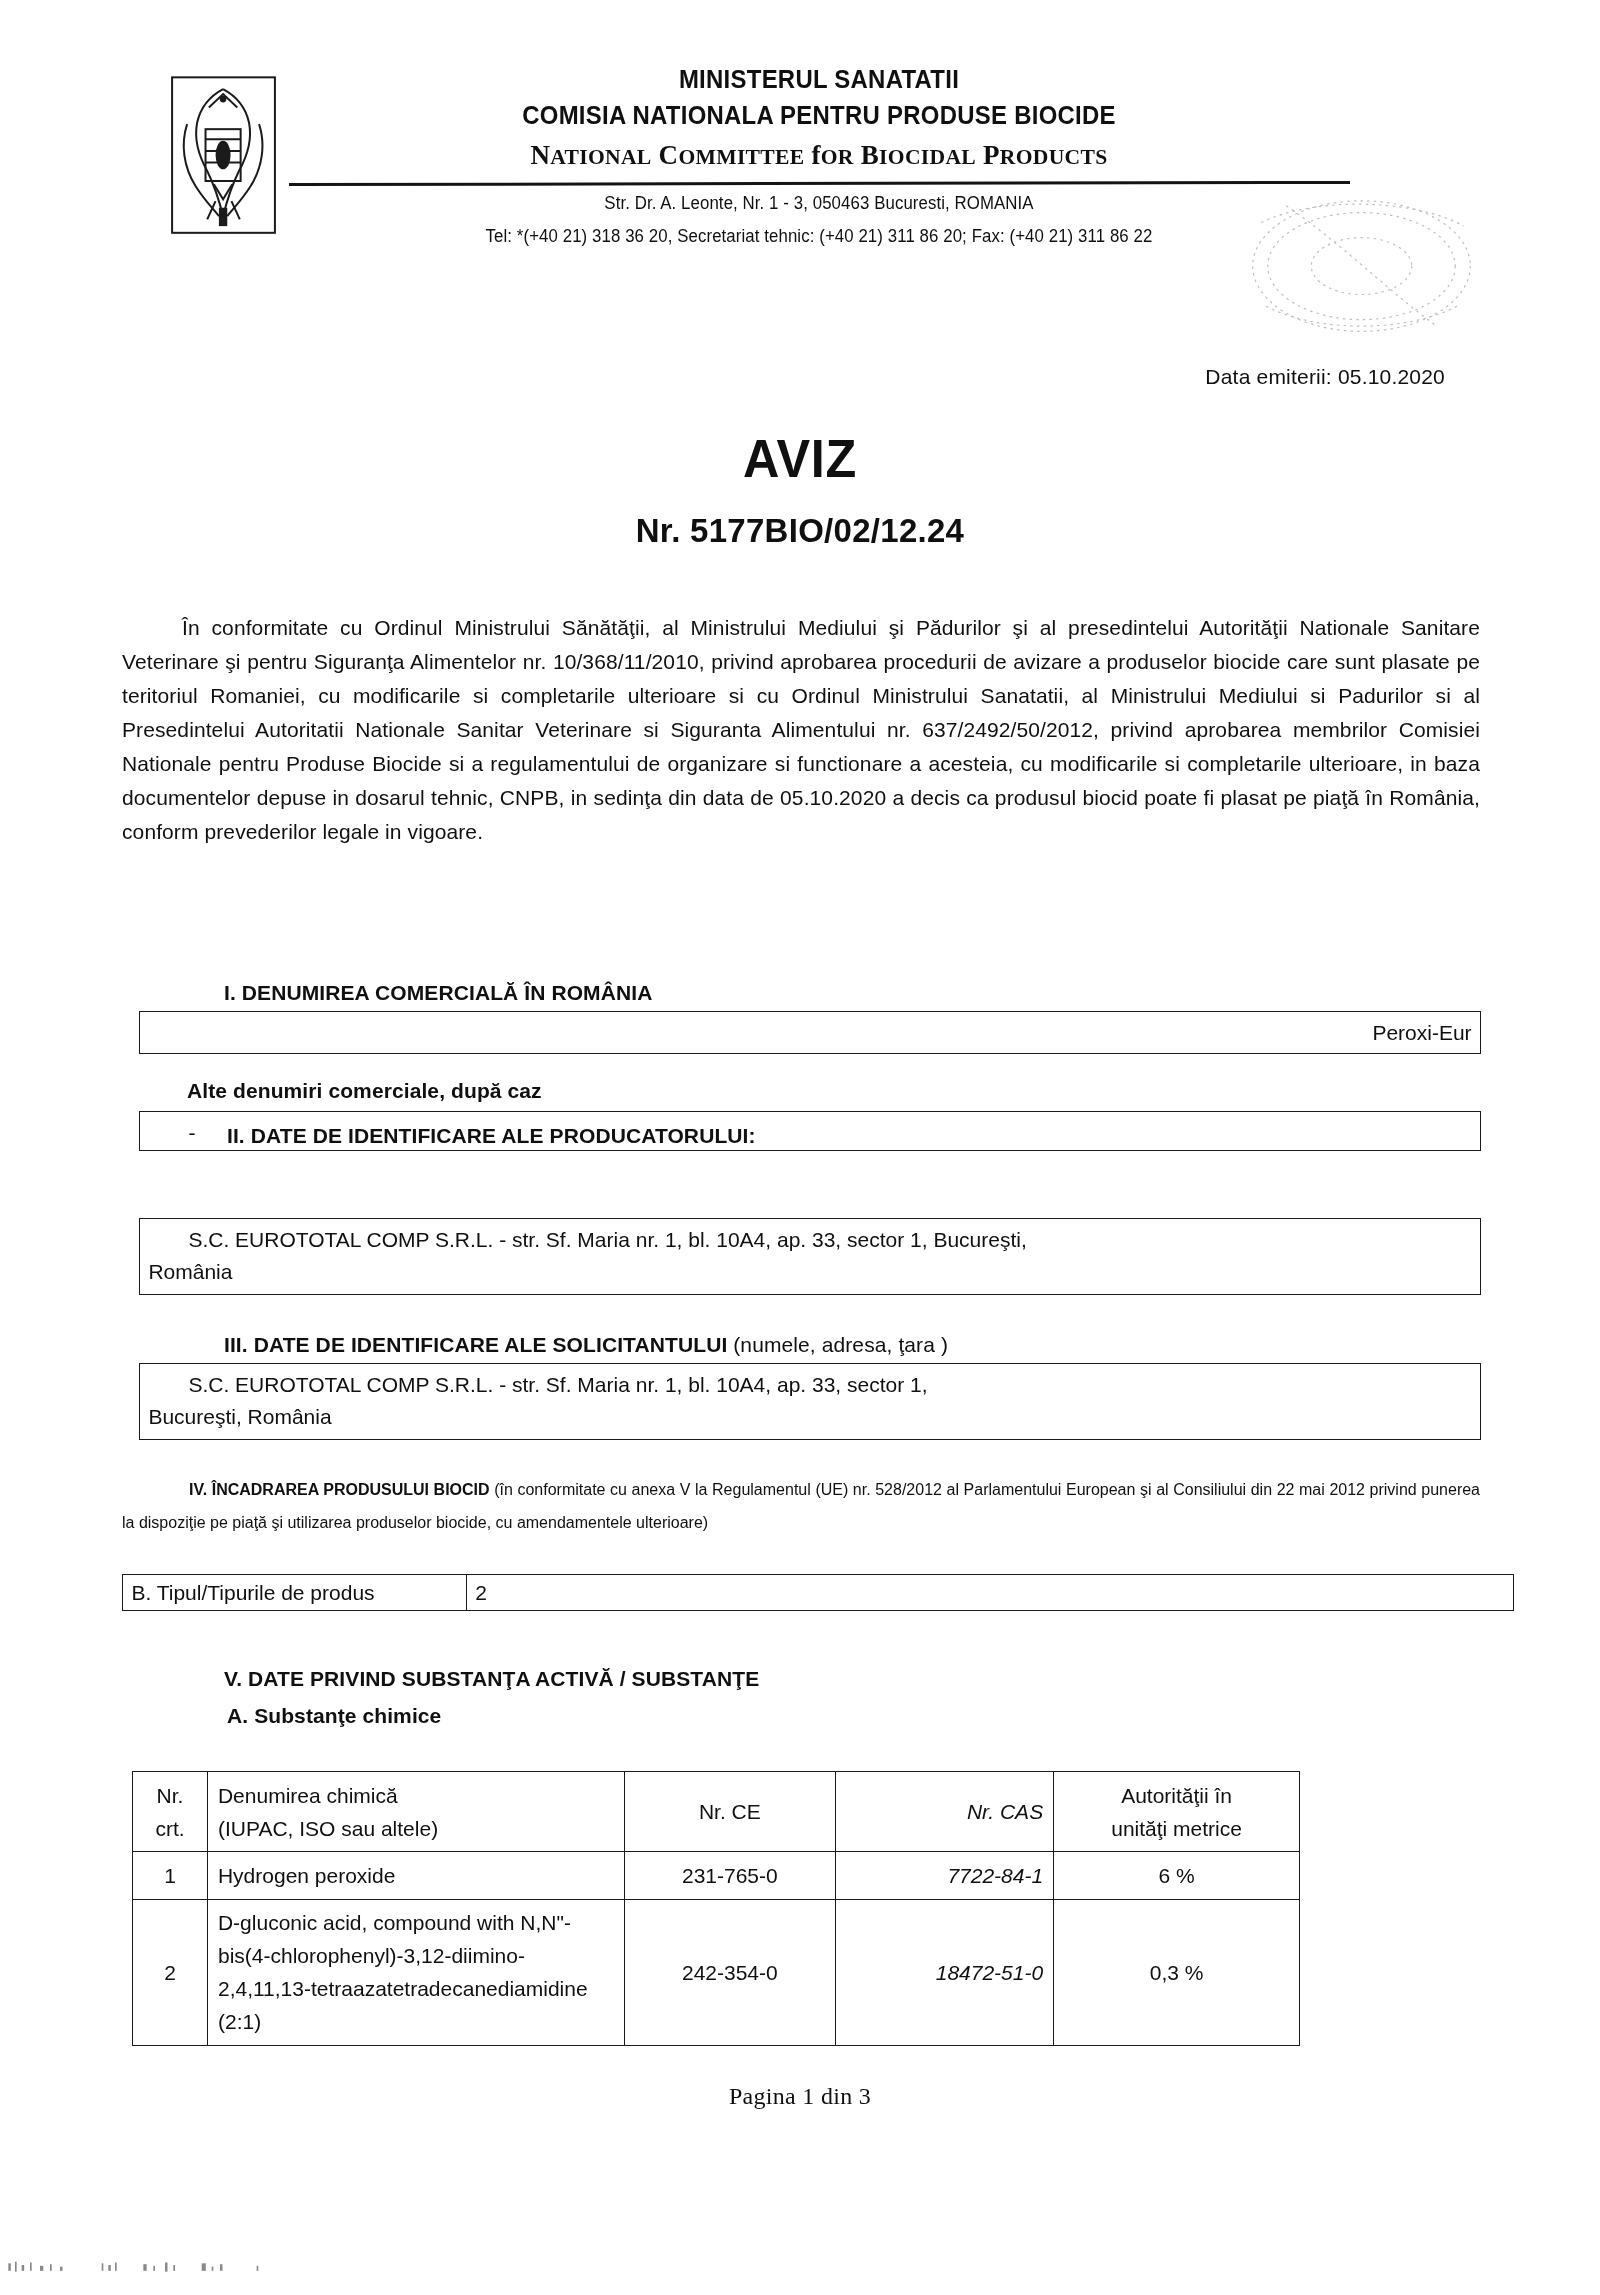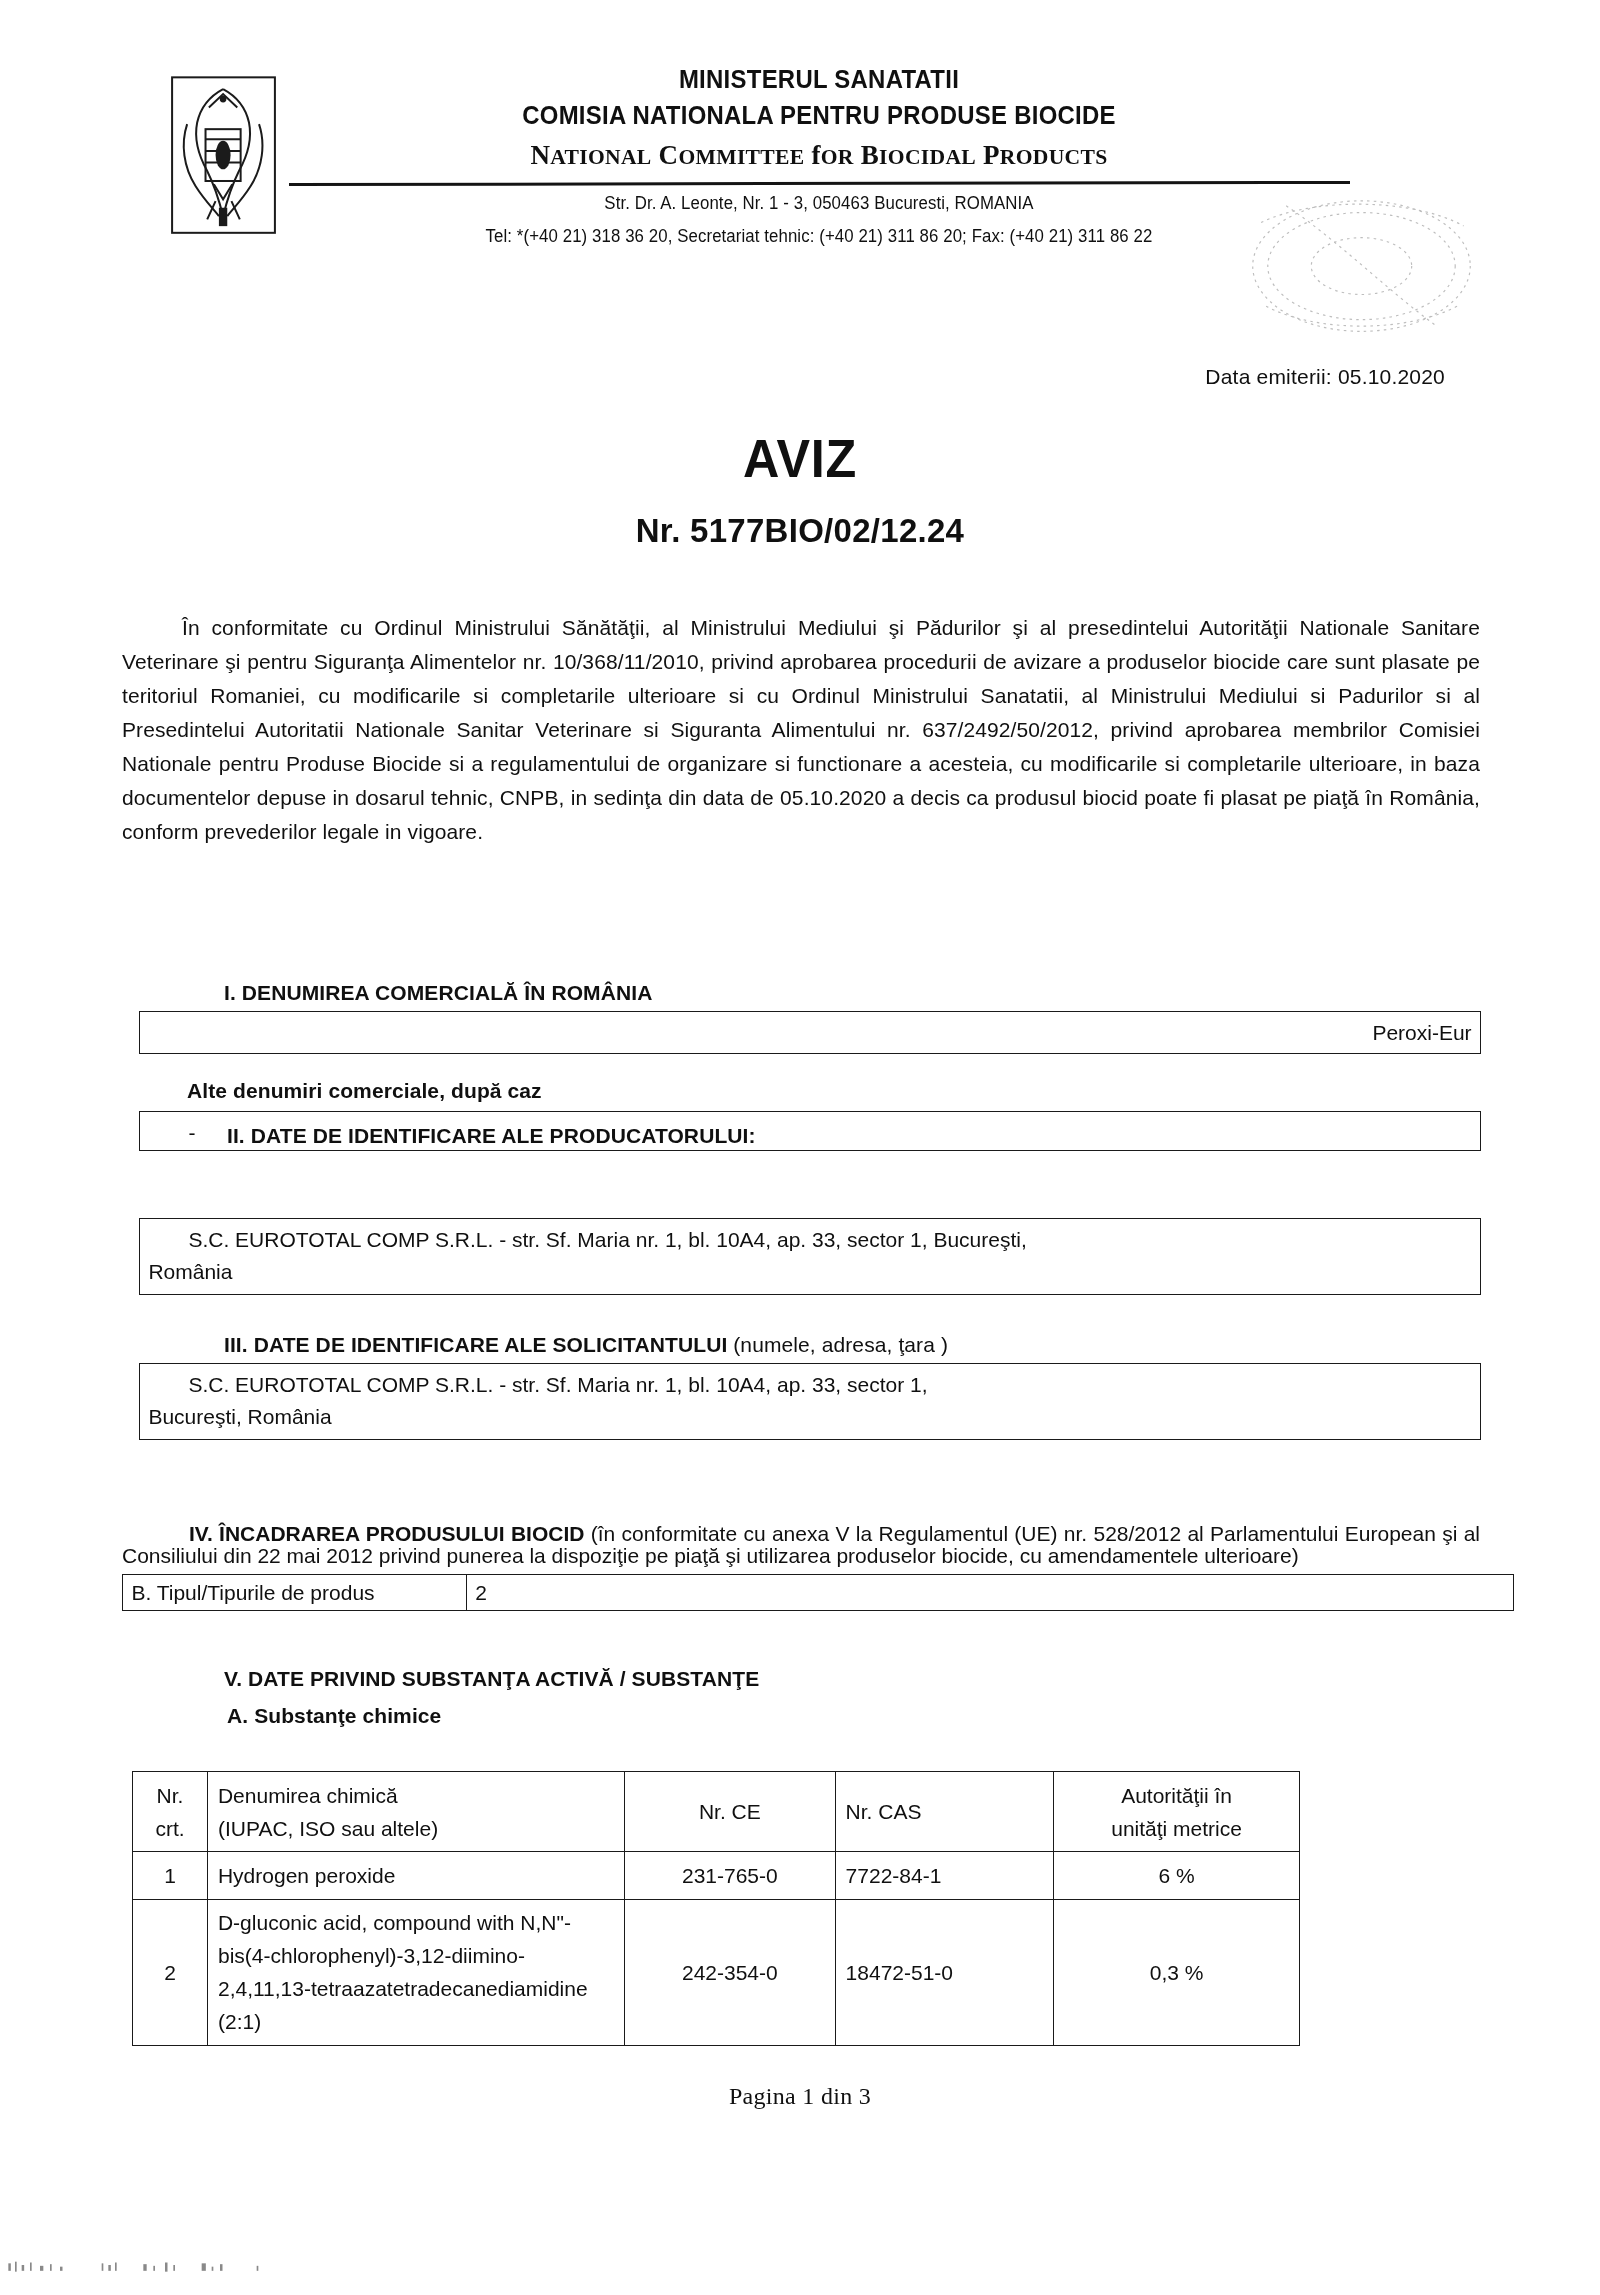--- a/index.html
+++ b/index.html
@@ -121,21 +121,21 @@
   .tbl5 th, .tbl5 td {
     border:1.7px solid #1a1a1a;
     padding:6.7px 10px;
     font-weight:normal;
     line-height:33px;
     vertical-align:middle;
   }
   .tbl5 .col-nr   { width:67px;  text-align:center; }
   .tbl5 .col-name { width:459px; text-align:left; }
   .tbl5 .col-ce   { width:267px; text-align:center; }
-  .tbl5 .col-cas  { width:267px; text-align:left; }
+  .tbl5 .col-cas  { width:267px; text-align:right;font-style:italic; }
   .tbl5 .col-conc { width:297px; text-align:center; }
   .tbl5 th.col-nr, .tbl5 th.col-name { text-align:left; }
   .tbl5 th.col-nr { text-align:center; }
   .tbl5 td.tall { line-height:33px; }
 
   .footer {
     position:absolute; left:0; right:0; top:2083px; text-align:center;
     font-family:"Liberation Serif", serif; font-size:24px; letter-spacing:0.3px;
   }
 
@@ -224,21 +224,21 @@
   <div class="sec-head" style="left:224px; top:1333px;">
     <span>III. DATE DE IDENTIFICARE ALE SOLICITANTULUI</span><span class="reg"> (numele, adresa, ţara )</span>
   </div>
   <div class="boxrow" style="left:139px; top:1363px; width:1342px; height:77px;">
     <div>
       <span class="ind">S.C. EUROTOTAL COMP S.R.L. - str. Sf. Maria nr. 1, bl. 10A4, ap. 33, sector 1,</span>
     </div>
     <div>Bucureşti, România</div>
   </div>
 
-  <div style="position:absolute; left:122px; top:1523px; width:1358px; font-size:21px; line-height:22px; text-align:justify; text-indent:67px;">
+  <div style="position:absolute; left:122px; top:1473px; width:1358px; font-size:16px; line-height:33px; text-align:justify; text-indent:67px;">
     <span style="font-weight:bold;">IV. ÎNCADRAREA PRODUSULUI BIOCID</span><span> (în conformitate cu anexa V la Regulamentul (UE) nr. 528/2012 al Parlamentului European şi al Consiliului din 22 mai 2012 privind punerea la dispoziţie pe piaţă şi utilizarea produselor biocide, cu amendamentele ulterioare)</span>
   </div>
 
   <table class="tbl4" style="left:122px; top:1574px;">
     <tbody>
       <tr>
         <td class="c1">B. Tipul/Tipurile de produs</td>
         <td class="c2">2</td>
       </tr>
     </tbody>

